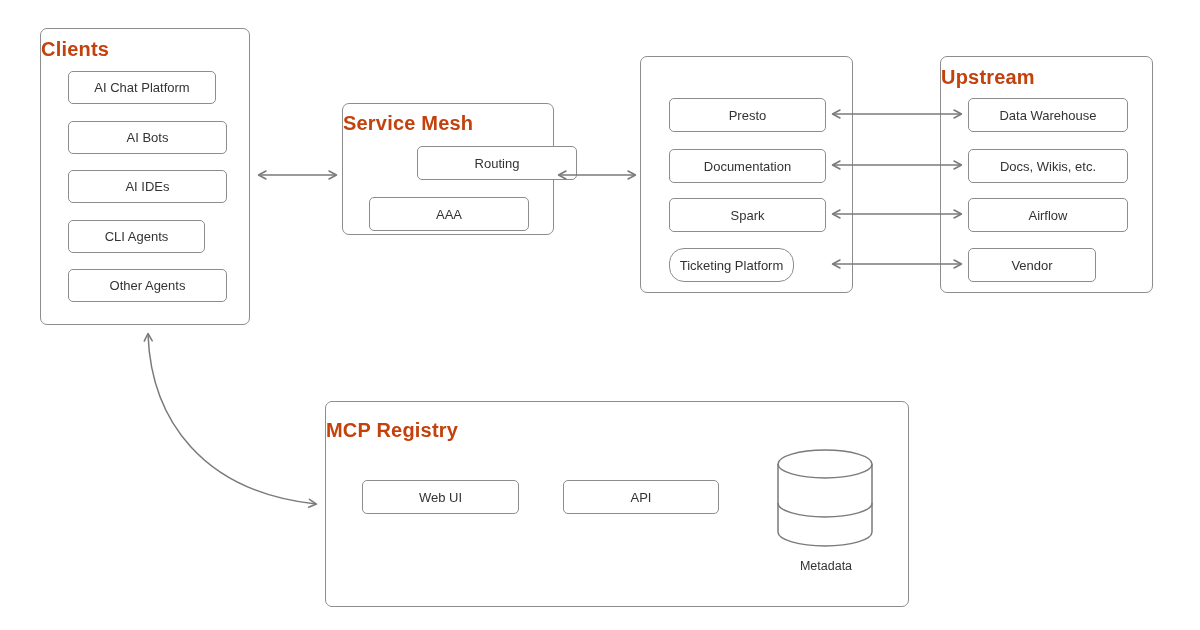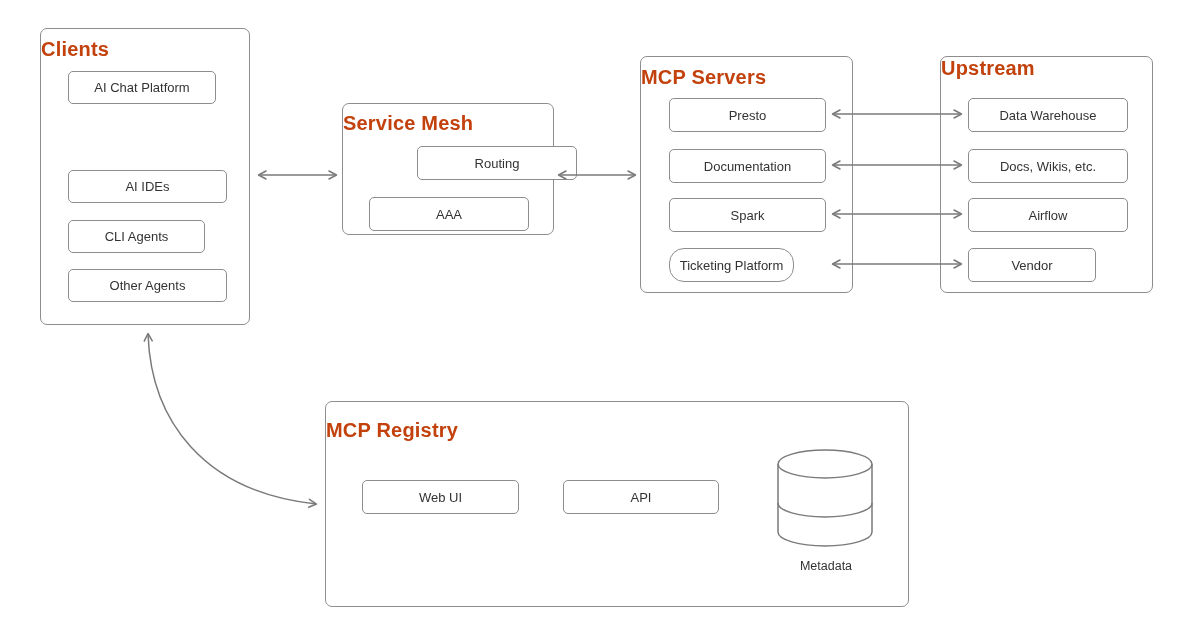--- a/index.html
+++ b/index.html
@@ -51,40 +51,40 @@
   }
 </style>
 </head>
 <body>
 
 <div class="canvas">
 
   <div class="group" style="left:40px; top:28px; width:210px; height:297px; padding-top:9px;">
     <div class="group-title">Clients</div>
     <div class="node" style="left:27px; top:42px;  width:148px; height:33px;">AI Chat Platform</div>
+    <div class="node" style="left:27px; top:92px;  width:159px; height:33px;">AI Bots</div>
     <div class="node" style="left:27px; top:141px; width:159px; height:33px;">AI IDEs</div>
     <div class="node" style="left:27px; top:191px; width:137px; height:33px;">CLI Agents</div>
     <div class="node" style="left:27px; top:240px; width:159px; height:33px;">Other Agents</div>
   </div>
 
   <div class="group" style="left:342px; top:103px; width:212px; height:132px; padding-top:8px;">
     <div class="group-title">Service Mesh</div>
     <div class="node" style="left:26px; top:42px; width:160px; height:34px;margin-left:48px;">Routing</div>
     <div class="node" style="left:26px; top:93px; width:160px; height:34px;">AAA</div>
   </div>
 
   <div class="group" style="left:640px; top:56px; width:213px; height:237px; padding-top:9px;">
-    <div class="group-title">MCP Servers</div>
     <div class="node" style="left:28px; top:41px;  width:157px; height:34px;">Presto</div>
     <div class="node" style="left:28px; top:92px;  width:157px; height:34px;">Documentation</div>
     <div class="node" style="left:28px; top:141px; width:157px; height:34px;">Spark</div>
     <div class="node" style="left:28px; top:191px; width:125px; height:34px;border-radius:15px;">Ticketing Platform</div>
   </div>
 
-  <div class="group" style="left:940px; top:56px; width:213px; height:237px; ">
+  <div class="group" style="left:940px; top:56px; width:213px; height:237px; padding-top:9px;">
     <div class="group-title">Upstream</div>
     <div class="node" style="left:27px; top:41px;  width:160px; height:34px;">Data Warehouse</div>
     <div class="node" style="left:27px; top:92px;  width:160px; height:34px;">Docs, Wikis, etc.</div>
     <div class="node" style="left:27px; top:141px; width:160px; height:34px;">Airflow</div>
     <div class="node" style="left:27px; top:191px; width:128px; height:34px;">Vendor</div>
   </div>
 
   <div class="group" style="left:325px; top:401px; width:584px; height:206px; padding-top:17px;">
     <div class="group-title">MCP Registry</div>
     <div class="node" style="left:36px;  top:78px; width:157px; height:34px;">Web UI</div>

